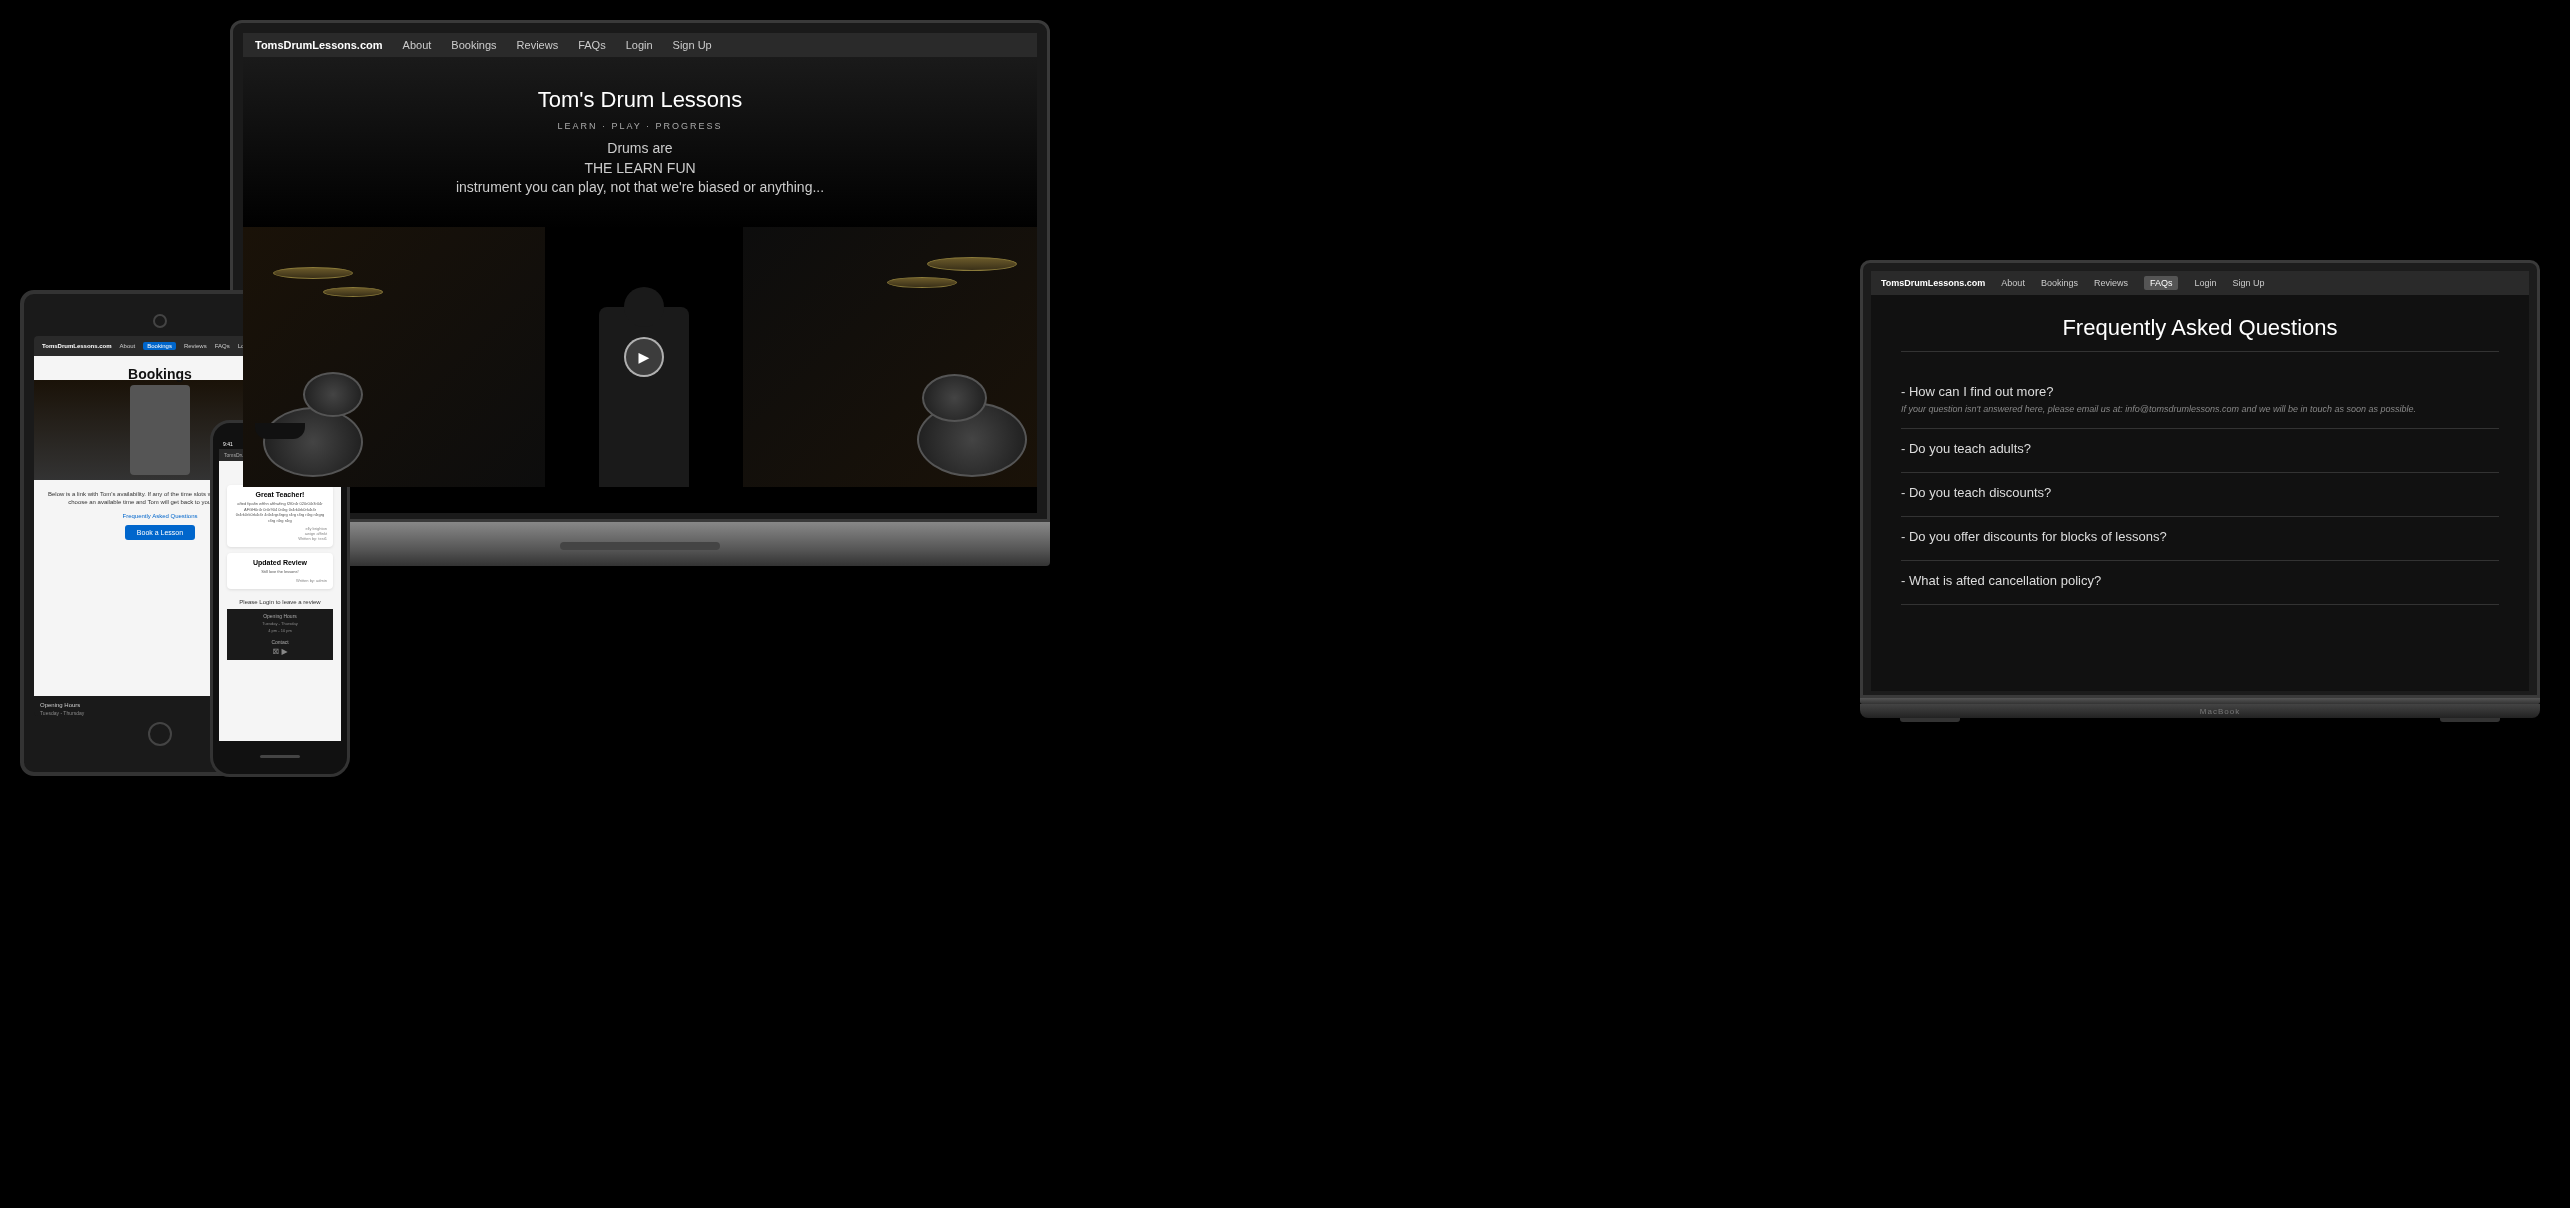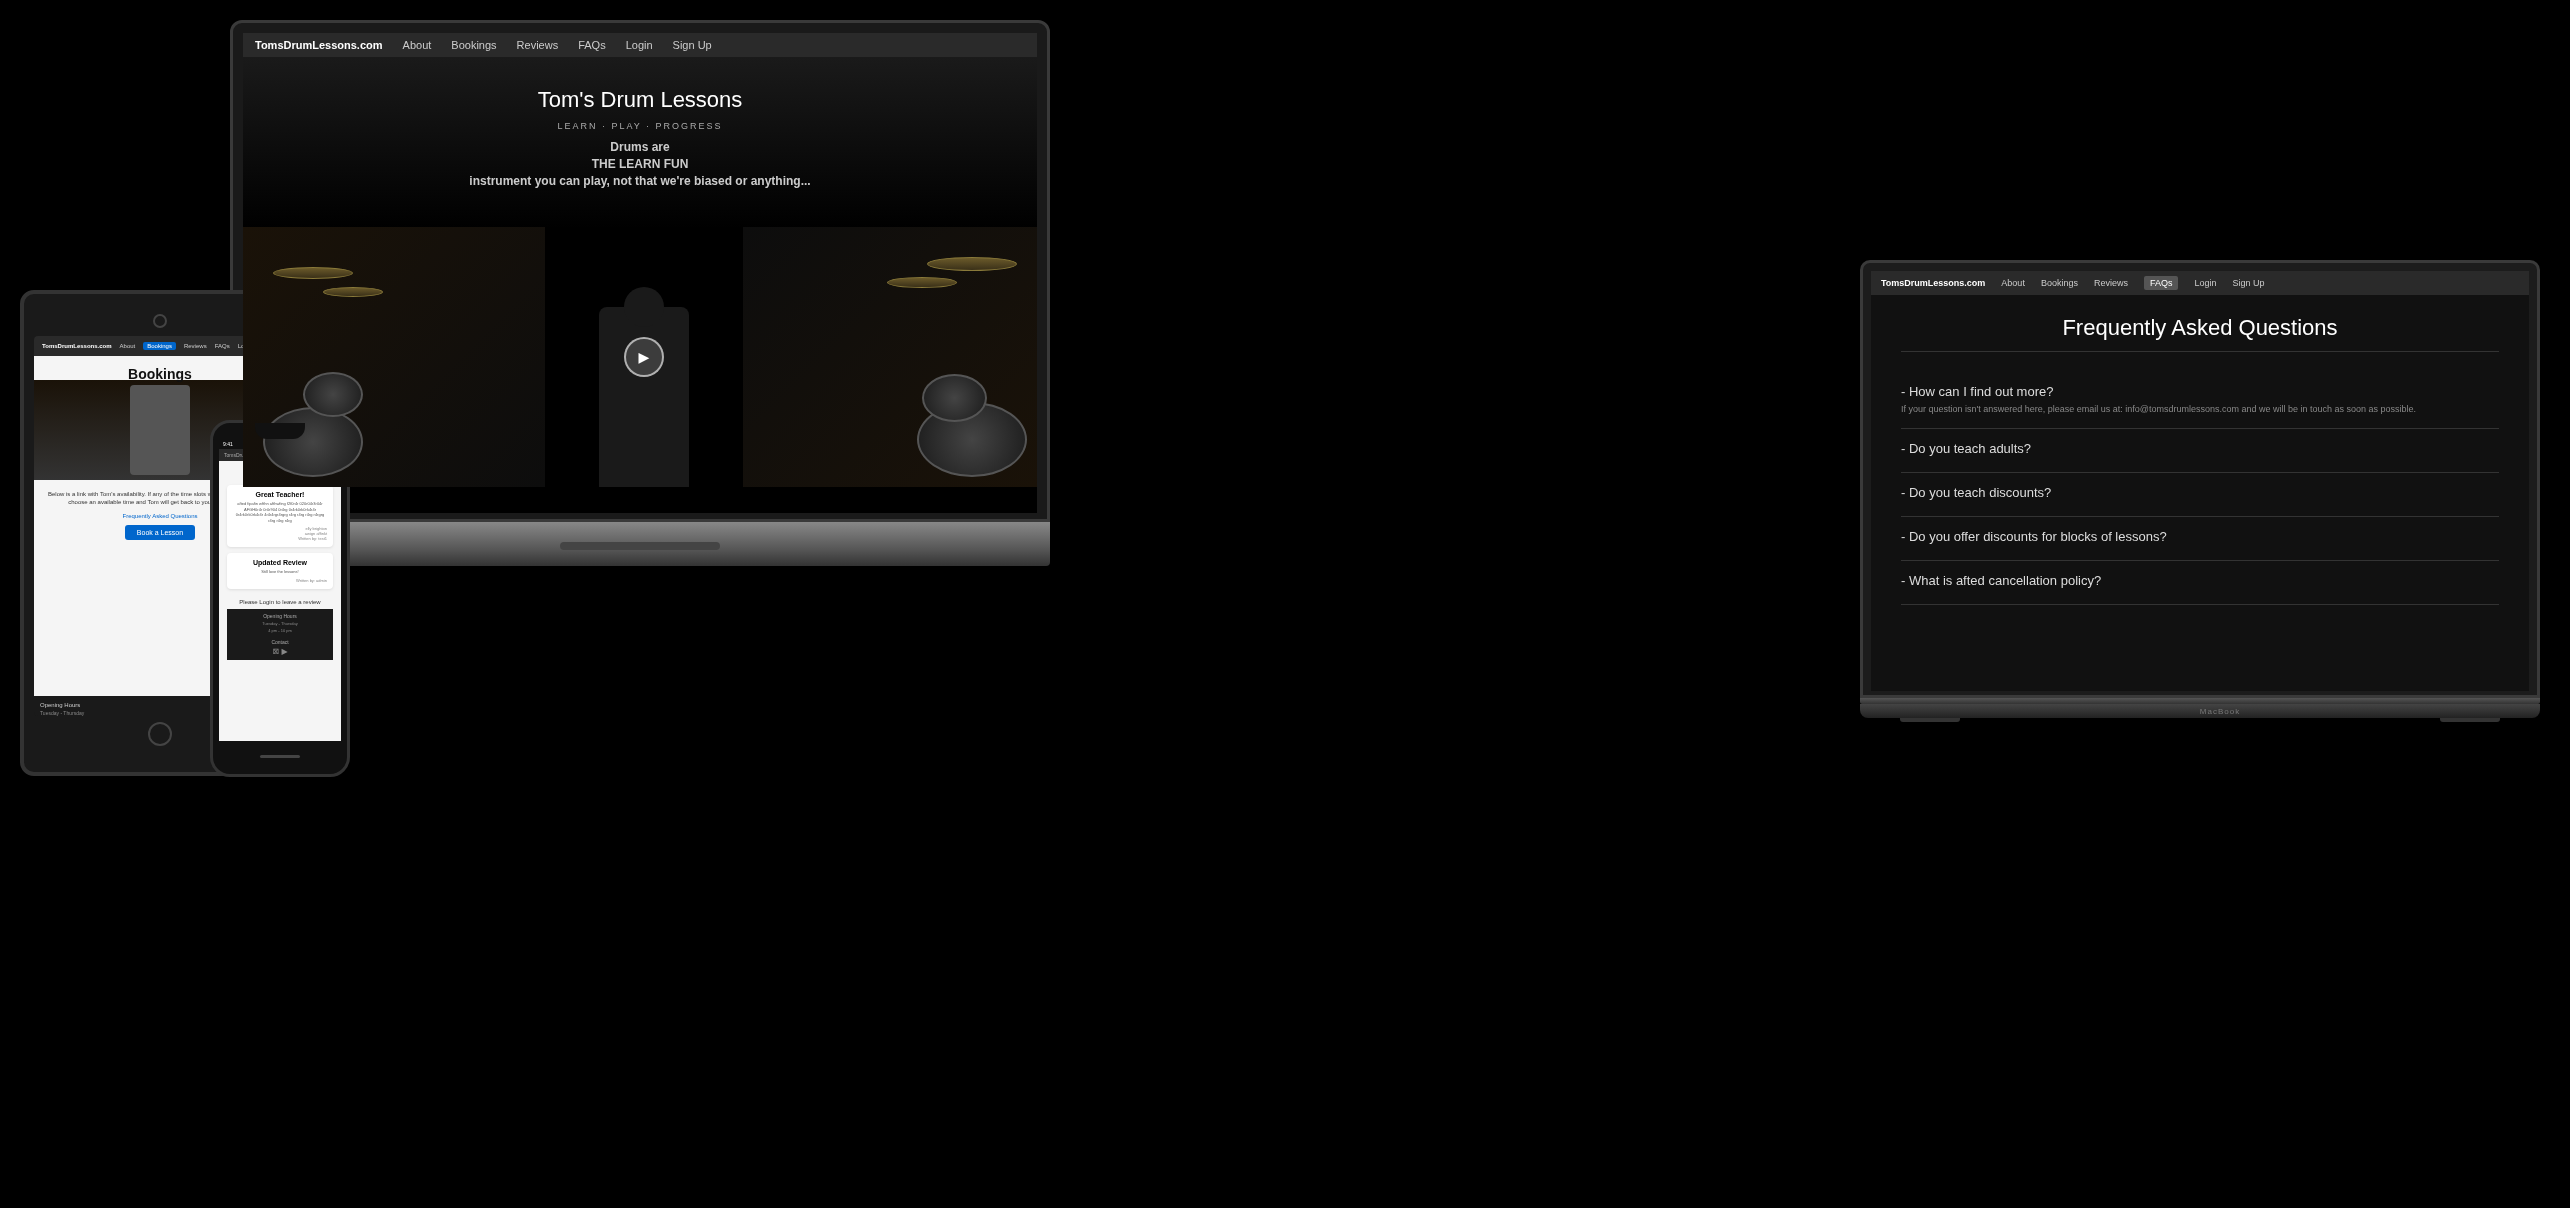--- a/index.html
+++ b/index.html
@@ -54,21 +54,21 @@
     .imac-hero-text {
       text-align: center;
       color: #fff;
       padding: 30px 20px 10px;
       position: relative;
       z-index: 2;
     }
     .imac-hero-text h1 { font-size: 22px; font-weight: 300; margin-bottom: 8px; }
     .imac-hero-text h2 { font-size: 16px; font-weight: 300; margin-bottom: 6px; }
     .imac-hero-text .tagline { font-size: 9px; letter-spacing: 2px; color: #aaa; margin-bottom: 8px; }
-    .imac-hero-text .sub { font-size: 12px; color: #ccc; line-height: 1.4; font-weight: bold; }
+    .imac-hero-text .sub { font-size: 14px; color: #ccc; line-height: 1.4; }
     .play-btn {
       position: absolute;
       top: 50%;
       left: 50%;
       transform: translate(-50%, -50%);
       width: 40px; height: 40px;
       border-radius: 50%;
       background: rgba(255,255,255,0.15);
       border: 2px solid rgba(255,255,255,0.6);
       display: flex; align-items: center; justify-content: center;
@@ -154,20 +154,21 @@
     }
     .faq-question {
       font-size: 13px;
       color: #ddd;
       margin-bottom: 4px;
     }
     .faq-answer {
       font-size: 9px;
       color: #888;
       line-height: 1.4;
+      font-style: italic;
     }
     .macbook-hinge {
       background: linear-gradient(to bottom, #555, #333);
       height: 6px;
       width: 100%;
       border-radius: 0 0 2px 2px;
     }
     .macbook-base {
       background: linear-gradient(to bottom, #444, #222);
       height: 14px;

